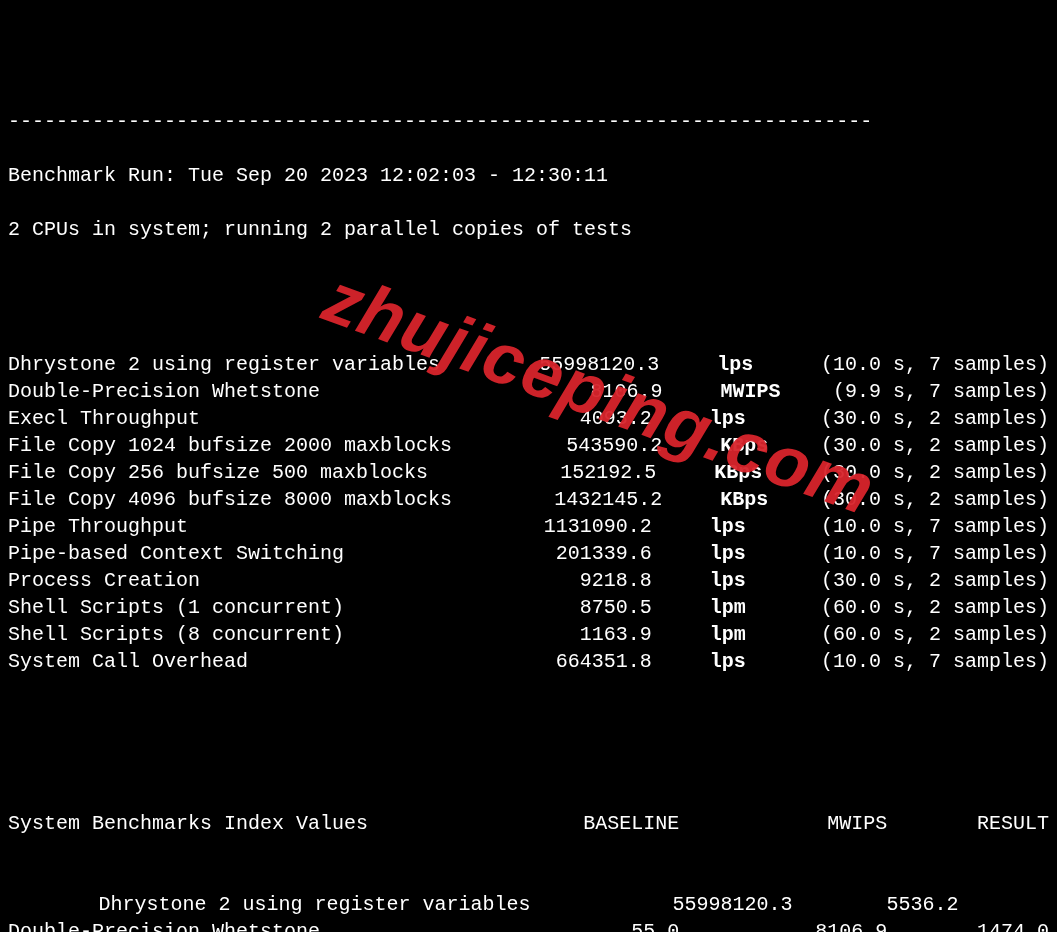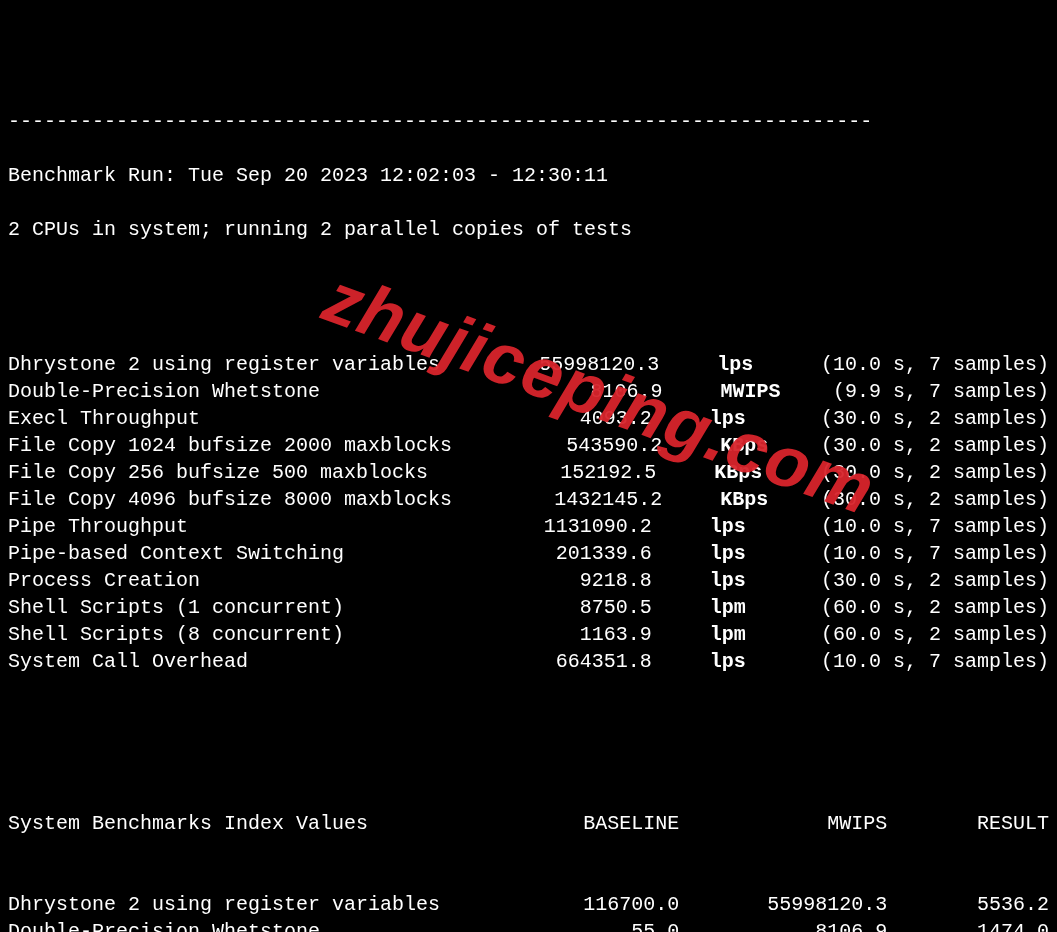--- a/index.html
+++ b/index.html
@@ -65,21 +65,21 @@
 
 <span class="line"> </span>
 
 <div class="row">
   <span class="i-name">System Benchmarks Index Values</span>
   <span class="i-base">BASELINE</span>
   <span class="i-res">MWIPS</span>
   <span class="i-idx">RESULT</span>
 </div>
 
-<div id="index-block"><div class="row"><span class="i-name">Dhrystone 2 using register variables</span><span class="i-base">116700.0</span><span class="i-res">55998120.3</span><span class="i-idx">5536.2</span></div><div class="row"><span class="i-name">Double-Precision Whetstone</span><span class="i-base">55.0</span><span class="i-res">8106.9</span><span class="i-idx">1474.0</span></div></div>
+<div id="index-block"><div class="row"><span class="i-name">Dhrystone 2 using register variables</span><span class="i-res">55998120.3</span><span class="i-idx">5536.2</span></div><div class="row"><span class="i-name">Double-Precision Whetstone</span><span class="i-base">55.0</span><span class="i-res">8106.9</span><span class="i-idx">1474.0</span></div></div>
 
 
 
 
 
 <div class="watermark">zhujiceping.com</div>
 
 
 
 

